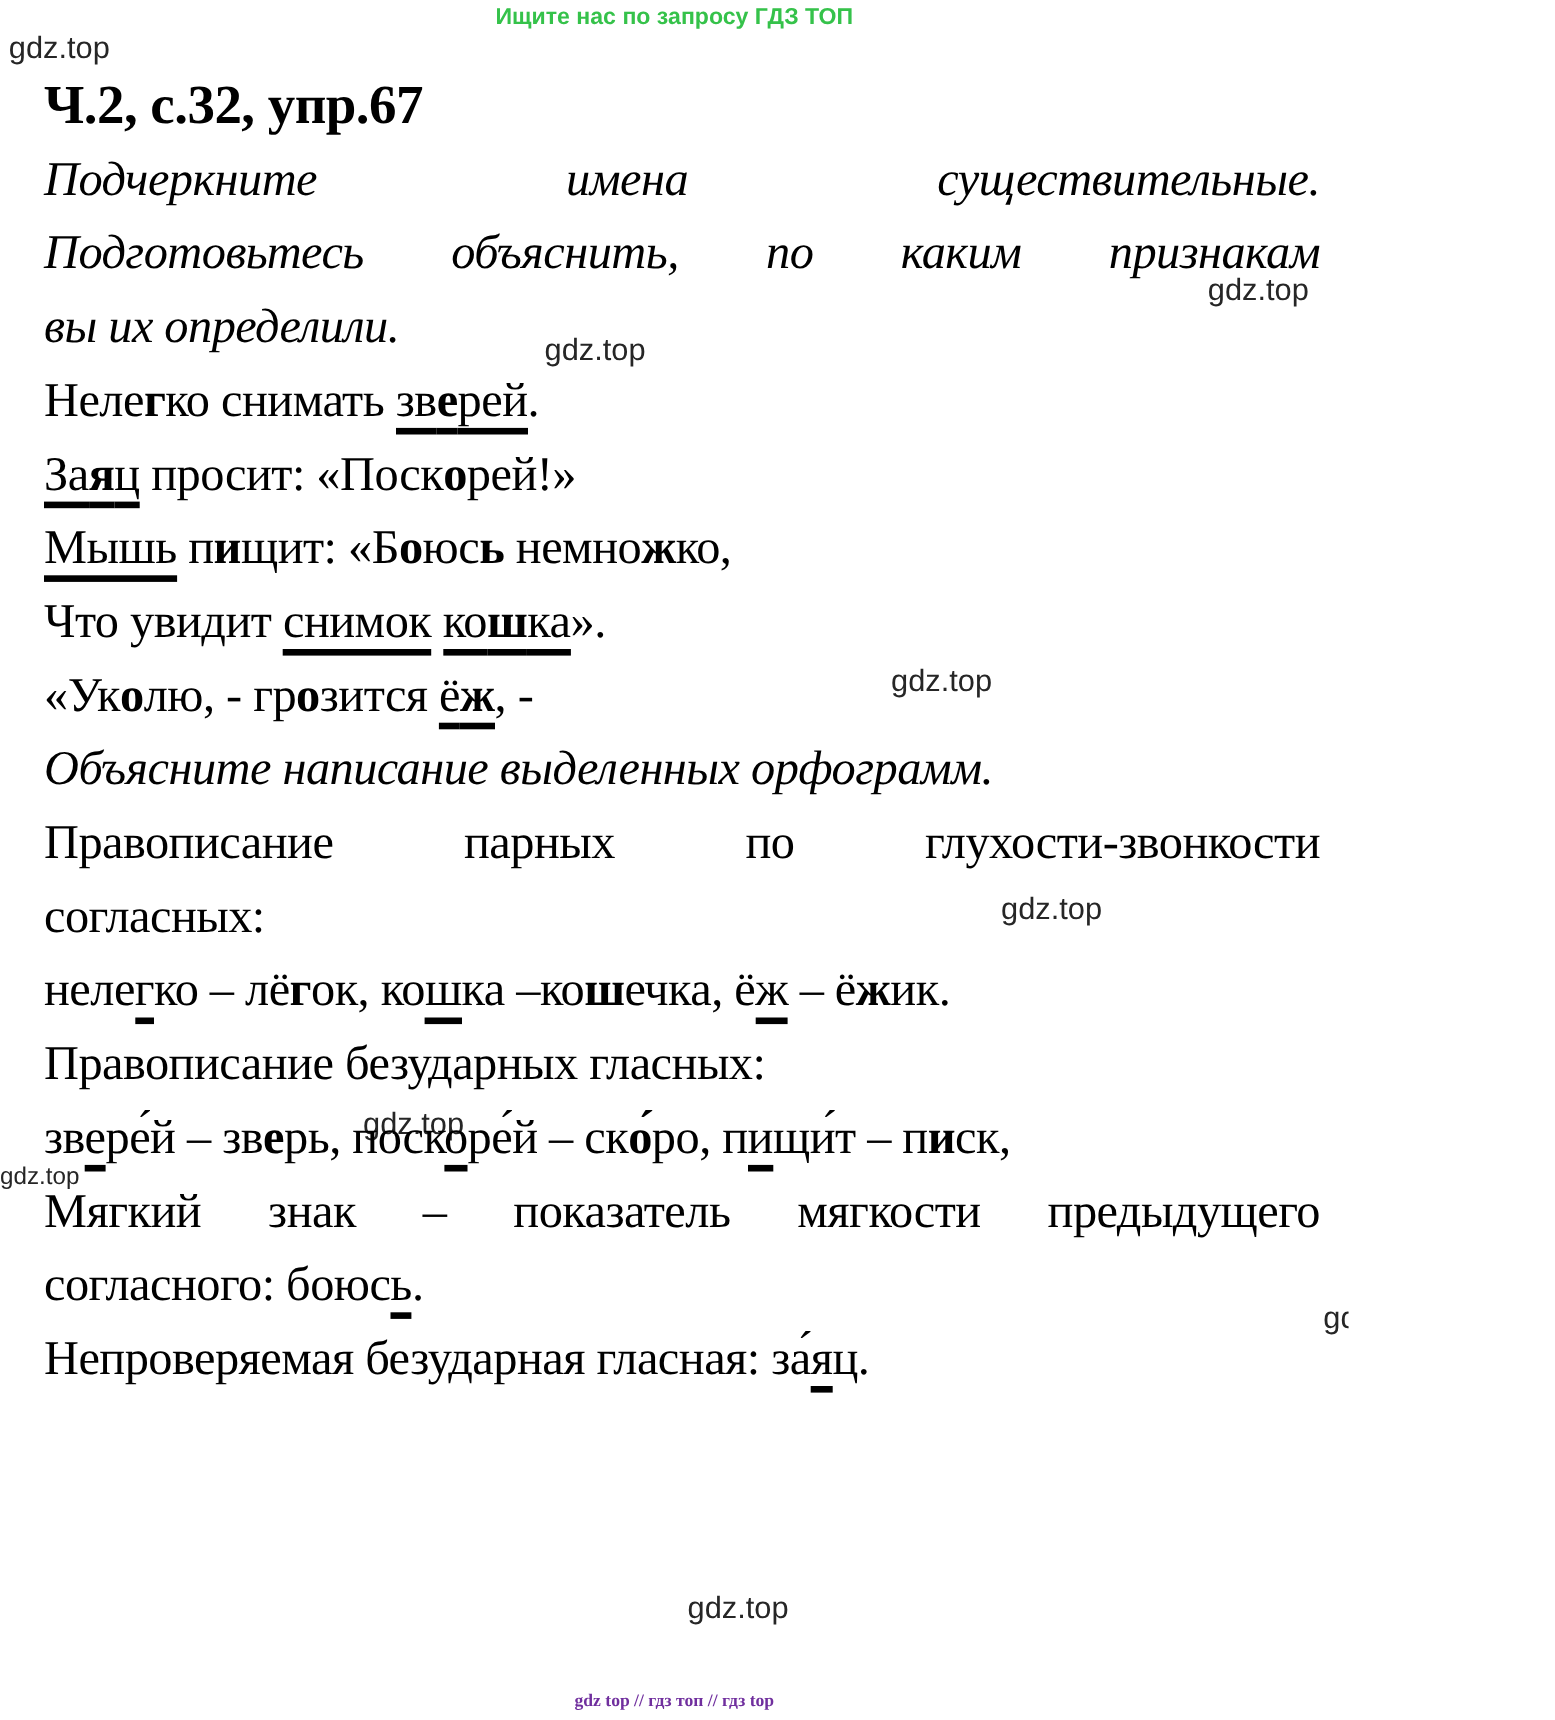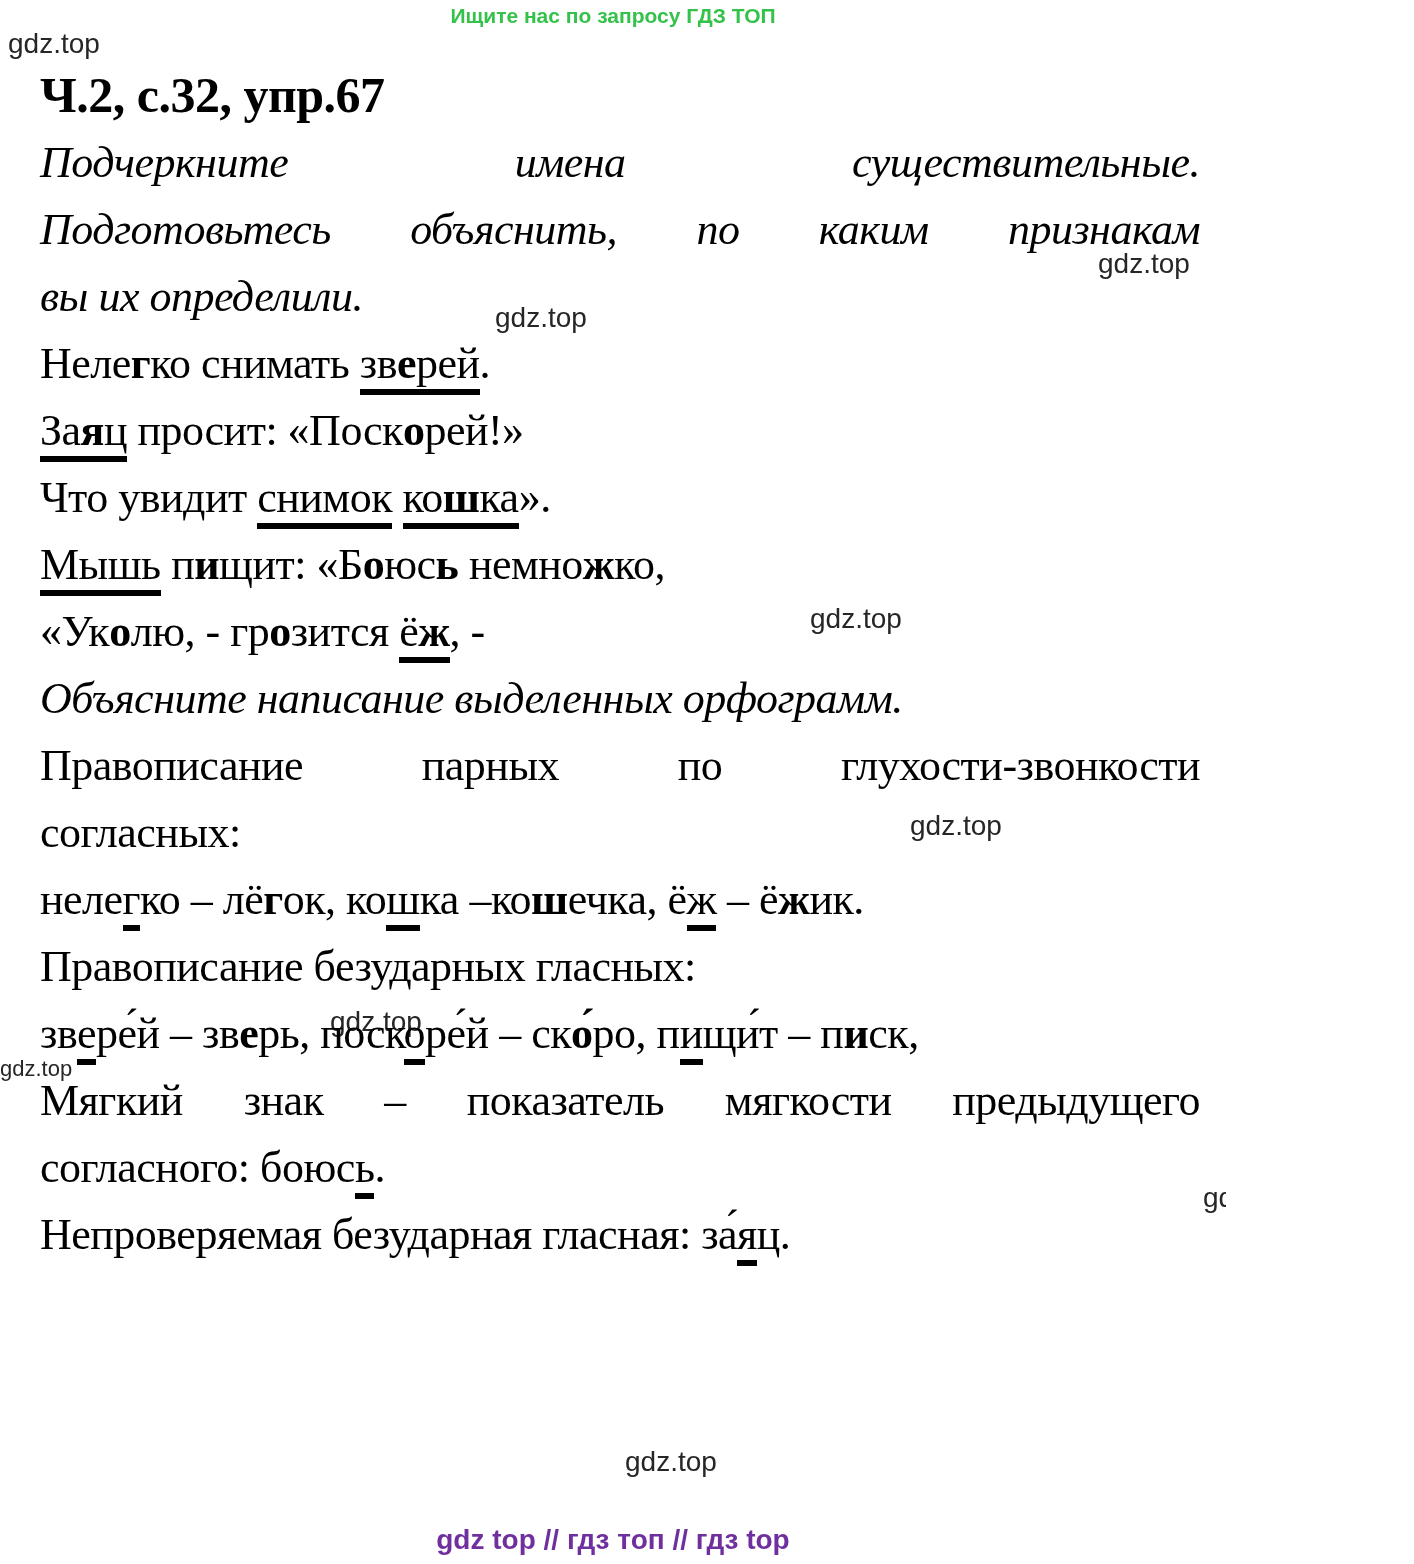--- a/index.html
+++ b/index.html
@@ -10,21 +10,21 @@
   .content{position:absolute;left:40px;right:26px;top:62px;font-size:44px;line-height:67px;
            letter-spacing:-0.5px;}
   .line{min-height:67px;}
   .h1{font-weight:bold;font-size:50px;}
   .it{font-style:italic;}
   .just{text-align:justify;text-align-last:justify;}
   .b{font-weight:bold;}
   .u{border-bottom:6px solid #000;padding-bottom:1px;}
   .wm{position:absolute;font-family:"Liberation Sans", sans-serif;color:#262626;white-space:nowrap;}
   .footer{position:absolute;bottom:8px;left:0;width:100%;text-align:center;
-          font-family:Liberation Sans, sans-serif;font-size:28px;font-weight:bold;margin-top:20px;}
+          font-family:Liberation Serif, serif;font-size:16px;font-weight:bold;margin-top:20px;}
 </style>
 </head>
 <body>
 
 <div class="page">
 
   <div class="promo" style="color: rgb(53, 194, 74);">Ищите нас по запросу ГДЗ ТОП</div>
 
   <div>
       <div class="wm" style="left: 8px; top: 28px; font-size: 28px; color: rgb(38, 38, 38);">gdz.top</div>
@@ -39,22 +39,22 @@
     </div>
 
   <div class="content">
     <div class="line h1">Ч.2, с.32, упр.67</div>
     <div class="line it just">Подчеркните имена существительные.</div>
     <div class="line it just">Подготовьтесь объяснить, по каким признакам</div>
     <div class="line it">вы их определили.</div>
 
     <div class="line"><span>Неле</span><span class="b">г</span><span>ко снимать </span><span class="u">зв</span><span class="b u">е</span><span class="u">рей</span><span>.</span></div>
     <div class="line"><span class="u">За</span><span class="b u">я</span><span class="u">ц</span><span> просит: «Поск</span><span class="b">о</span><span>рей!»</span></div>
+    <div class="line"><span class="u">Мышь</span><span> п</span><span class="b">и</span><span>щит: «Б</span><span class="b">о</span><span>юс</span><span class="b">ь</span><span> немно</span><span class="b">ж</span><span>ко,</span></div>
     <div class="line"><span>Что увидит </span><span class="u">снимок</span><span> </span><span class="u">ко</span><span class="b u">ш</span><span class="u">ка</span><span>».</span></div>
-    <div class="line"><span class="u">Мышь</span><span> п</span><span class="b">и</span><span>щит: «Б</span><span class="b">о</span><span>юс</span><span class="b">ь</span><span> немно</span><span class="b">ж</span><span>ко,</span></div>
     <div class="line"><span>«Ук</span><span class="b">о</span><span>лю, - гр</span><span class="b">о</span><span>зится </span><span class="u">ё</span><span class="b u">ж</span><span>, -</span></div>
 
 
     <div class="line it">Объясните написание выделенных орфограмм.</div>
 
     <div class="line just">Правописание парных по глухости-звонкости</div>
     <div class="line">согласных:</div>
 
     <div class="line"><span>неле</span><span class="u">г</span><span>ко – лё</span><span class="b">г</span><span>ок, ко</span><span class="u">ш</span><span>ка –ко</span><span class="b">ш</span><span>ечка, ё</span><span class="u">ж</span><span> – ё</span><span class="b">ж</span><span>ик.</span></div>
 

